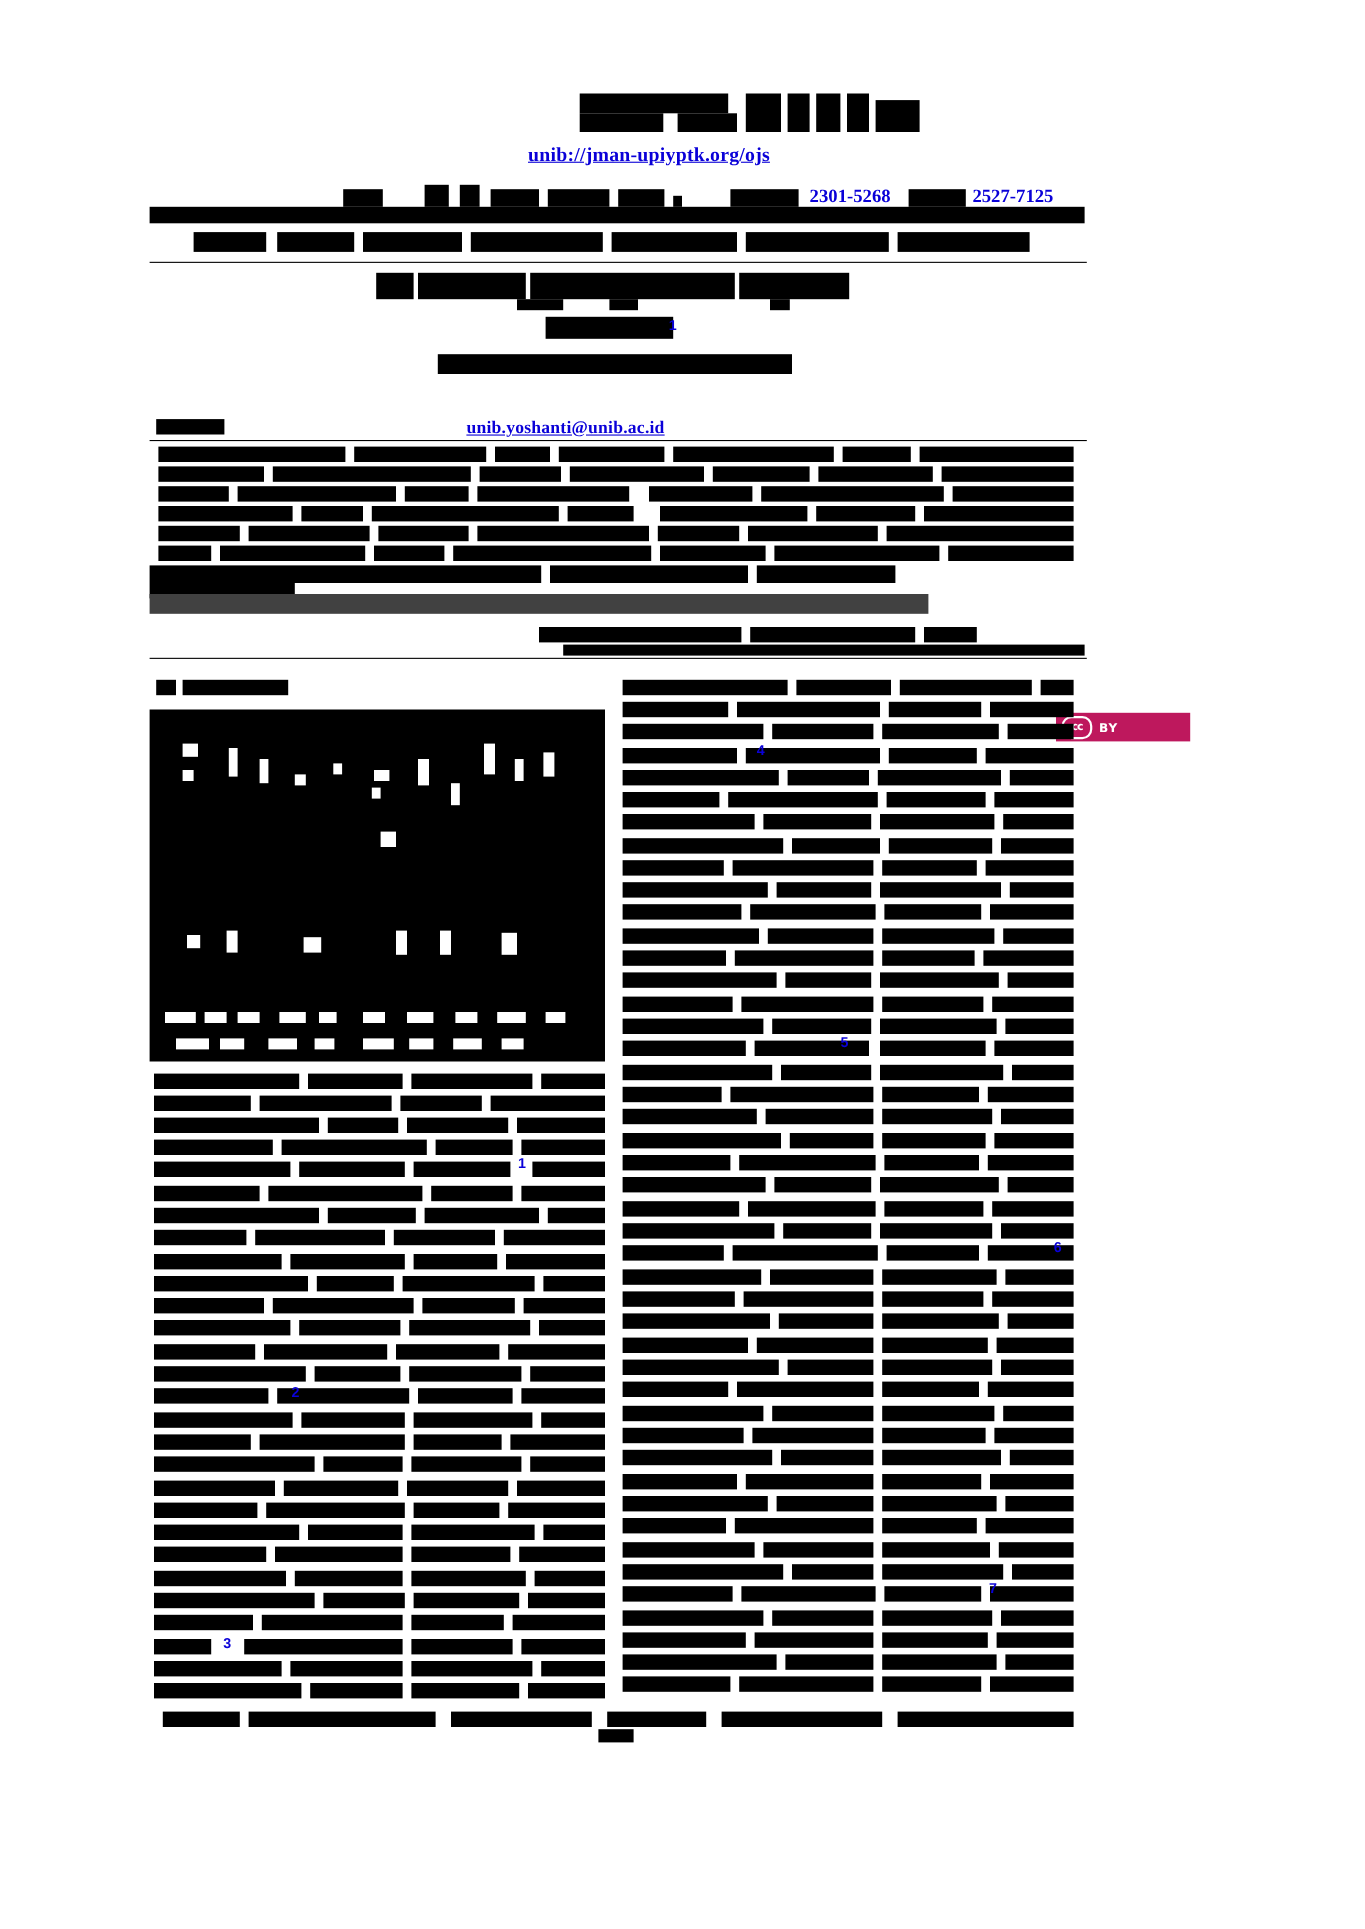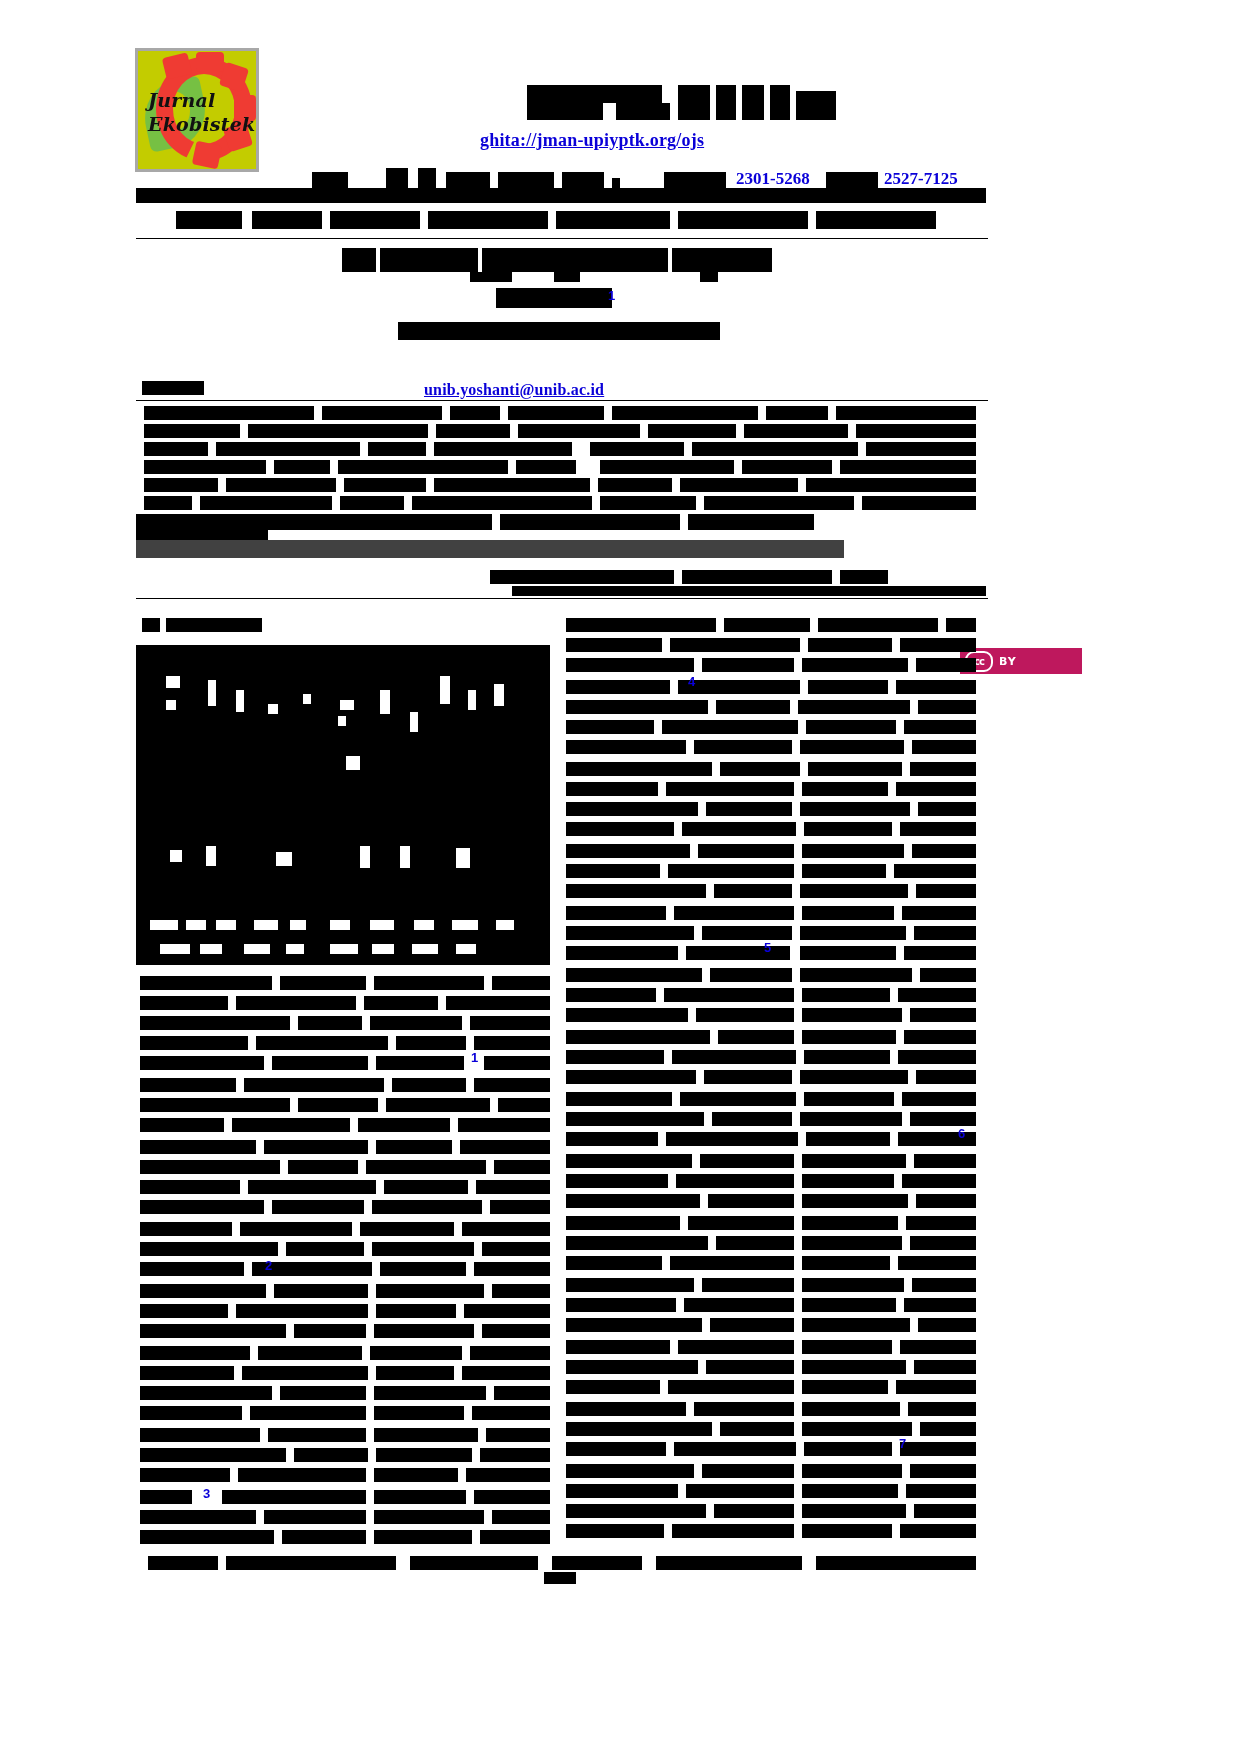--- a/index.html
+++ b/index.html
@@ -49,46 +49,31 @@
   #cc .ccby{color:#fff;font-size:11px;font-weight:700;font-family:"DejaVu Sans",sans-serif;letter-spacing:1px;}
 
   
   .rule{position:absolute;background:#000;height:1px;}
 </style>
 </head>
 <body>
 
 <div class="page">
 
-  <div id="logo">
-    <div class="leaf"></div>
-    <div class="leaf2"></div>
-    <div class="gear"></div>
-    <div class="tooth lt1"></div>
-    <div class="tooth lt2"></div>
-    <div class="tooth lt3"></div>
-    <div class="tooth lt4"></div>
-    <div class="tooth lt5"></div>
-    <div class="tooth lt6"></div>
-    <div class="ltxt">
-      <span>Jurnal</span>
-      <span>Ekobistek</span>
-    </div>
-  </div>
 
   <div class="rd" style="left:527px;top:85px;width:135px;height:18px;"></div>
   <div class="rd" style="left:527px;top:103px;width:76px;height:17px;"></div>
   <div class="rd" style="left:616px;top:103px;width:54px;height:17px;"></div>
   <div class="rd" style="left:678px;top:85px;width:32px;height:35px;"></div>
   <div class="rd" style="left:716px;top:85px;width:20px;height:35px;"></div>
   <div class="rd" style="left:742px;top:85px;width:22px;height:35px;"></div>
   <div class="rd" style="left:770px;top:85px;width:20px;height:35px;"></div>
   <div class="rd" style="left:796px;top:91px;width:40px;height:29px;"></div>
 
-  <div class="link" style="left:480px;top:130px;font-size:18px;text-decoration:underline;">ghita://jman-upiyptk.org/ojs</div>
+  <div class="link" style="left:480px;top:130px;font-size:18px;text-decoration:underline;">unib://jman-upiyptk.org/ojs</div>
 
   <div class="rd" style="left:312px;top:172px;width:36px;height:16px;"></div>
   <div class="rd" style="left:386px;top:168px;width:22px;height:20px;"></div>
   <div class="rd" style="left:418px;top:168px;width:18px;height:20px;"></div>
   <div class="rd" style="left:446px;top:172px;width:44px;height:16px;"></div>
   <div class="rd" style="left:498px;top:172px;width:56px;height:16px;"></div>
   <div class="rd" style="left:562px;top:172px;width:42px;height:16px;"></div>
   <div class="rd" style="left:612px;top:178px;width:8px;height:10px;"></div>
   <div class="rd" style="left:664px;top:172px;width:62px;height:16px;"></div>
   <div class="issn" style="left:736px;top:169px;">2301-5268</div>

